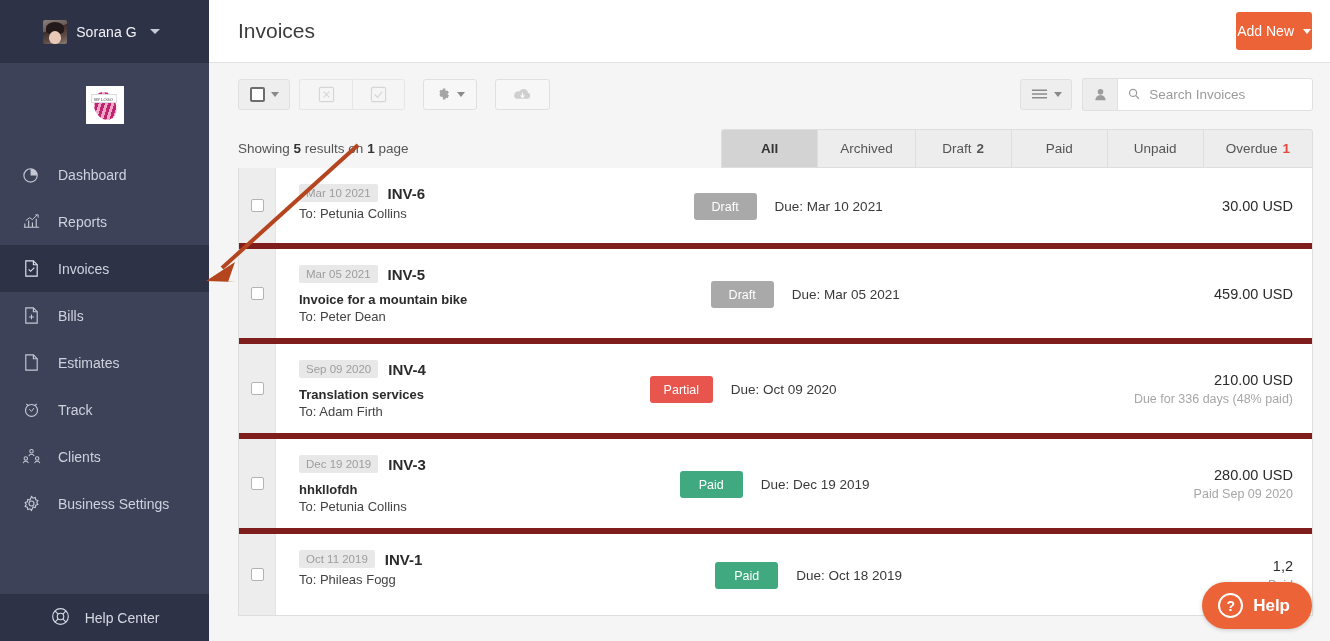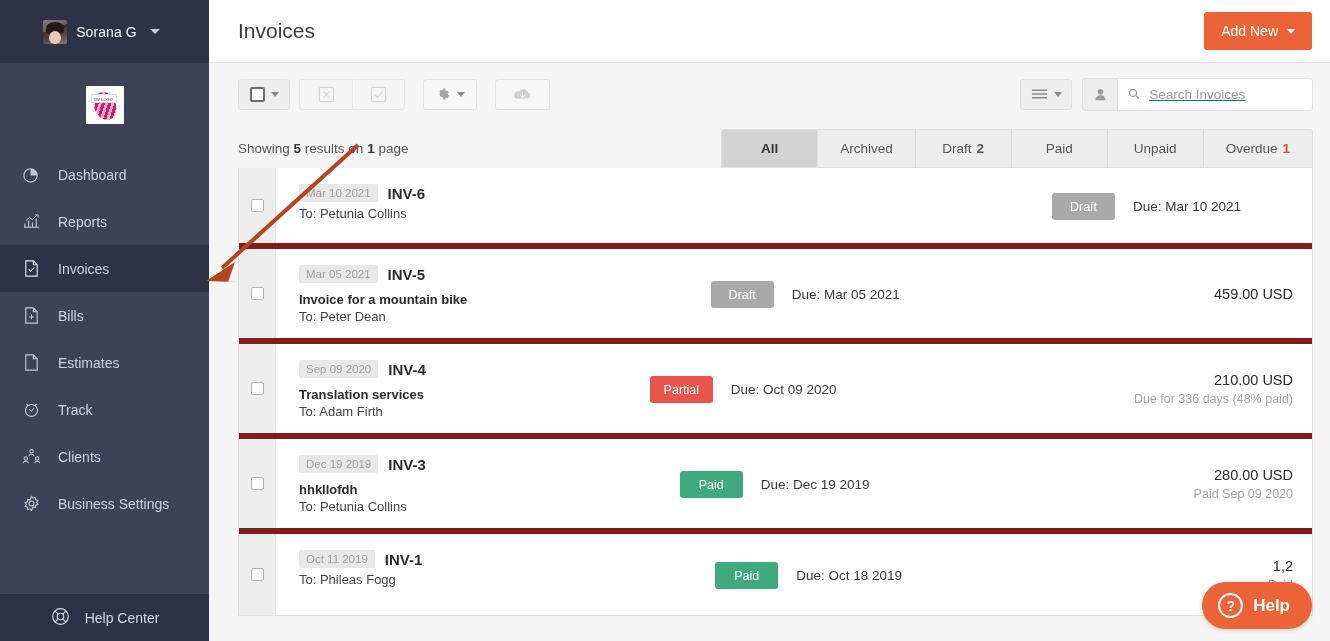--- a/index.html
+++ b/index.html
@@ -74,21 +74,21 @@
   
   .main { flex:1 1 auto; height:641px; background:#f5f5f5; position:relative; overflow:hidden; }
   .topbar {
     height:63px; background:#fff; border-bottom:1px solid #e3e3e3;
     display:flex; align-items:center; padding:0 0 0 29px; position:relative;
   }
   .page-title { font-size:21px; color:#3c3c3c; font-weight:400; }
   .add-new-btn {
     position:absolute; right:18px; top:12px; height:38px;
     background:#ec6338; color:#fff; border:none; border-radius:3px;
-    padding:0 17px; font-size:14px; font-family:inherit; cursor:pointer;
+    padding:0 1px; font-size:14px; font-family:inherit; cursor:pointer;
     display:flex; align-items:center; gap:9px;
   }
   .add-new-btn .caret {
     width:0;height:0;border-left:4px solid transparent;border-right:4px solid transparent;
     border-top:5px solid #fff;
   }
 
   .content { padding: 0 17px 0 29px; position:relative; }
 
   .toolbar { height:62px; display:flex; align-items:center; position:relative; }
@@ -111,21 +111,21 @@
   .search-group { display:flex; align-items:center; }
   .person-btn {
     width:35px;height:33px;background:#ededed;border:1px solid #e0e0e0;border-right:none;
     border-radius:3px 0 0 3px; display:flex;align-items:center;justify-content:center;cursor:pointer;
   }
   .search-box {
     width:196px;height:33px;background:#fff;border:1px solid #e0e0e0;border-radius:0 3px 3px 0;
     display:flex;align-items:center;gap:9px;padding:0 10px;
   }
   .search-box input {
-    border:none;outline:none;font-size:13.5px;font-family:inherit;color:#0f766e;width:100%;background:transparent;text-decoration:underline;
+    border:none;outline:none;font-size:13.5px;font-family:inherit;color:#0f766e;width:100%;background:transparent;
   }
   .search-box input::placeholder { color:#9b9b9b; }
 
   .listheader { height:43px; display:flex; align-items:flex-end; position:relative; }
   .showing { font-size:13.5px; color:#555; padding-bottom:12px; }
   .showing b { font-weight:700; color:#333; }
   .tabs { position:absolute; right:0; bottom:0; display:flex; }
   .tab {
     height:39px; background:#ededed; border:1px solid #dedede; border-right:none;
     display:flex; align-items:center; justify-content:center; gap:5px;
@@ -425,20 +425,23 @@
             <div class="row-idline">
               <span class="datechip">Mar 10 2021</span>
               <span class="invno">INV-6</span>
             </div>
             <div class="to">To: Petunia Collins</div>
           </div>
           <div class="row-mid">
             <span class="badge draft">Draft</span>
             <span class="due">Due: Mar 10 2021</span>
           </div>
+          <div class="row-right">
+            <span class="amount">30.00 USD</span>
+          </div>
         </div>
 
         <div class="row">
           <div class="row-check">
             <span class="box"></span>
           </div>
           <div class="row-left">
             <div class="row-idline">
               <span class="datechip">Mar 05 2021</span>
               <span class="invno">INV-5</span>

